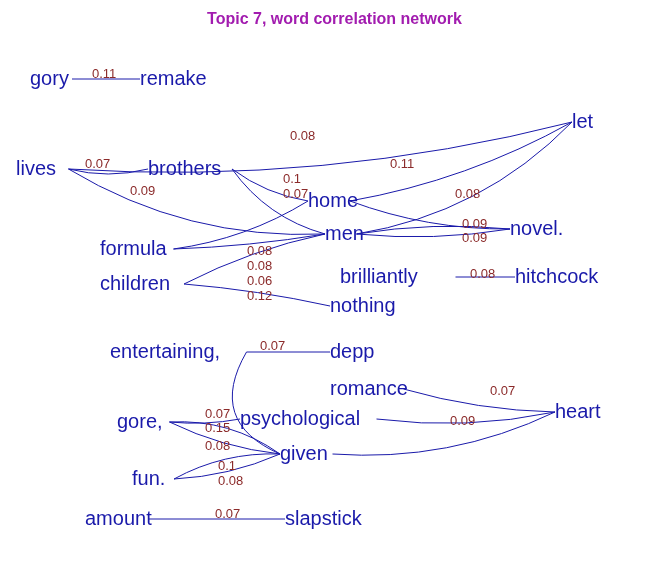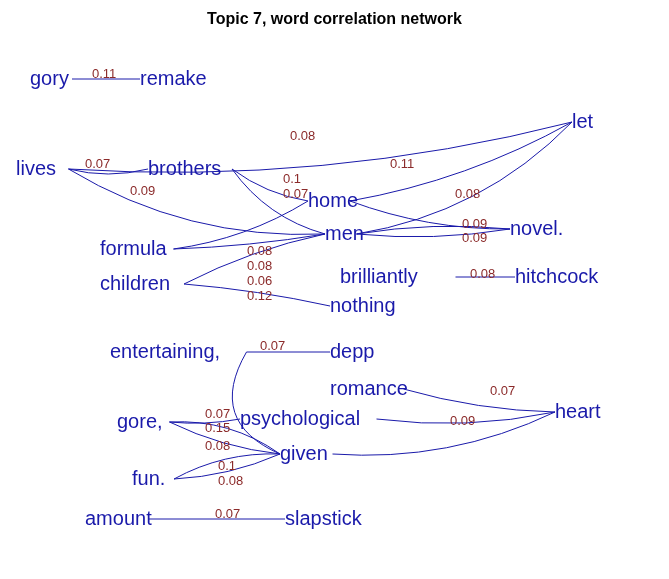--- a/index.html
+++ b/index.html
@@ -1,16 +1,16 @@
 <!DOCTYPE html>
 <html><head>
 <meta charset="utf-8">
 <style>
   html,body{margin:0;padding:0;width:669px;height:579px;background:#fff;font-family:Arial,Helvetica,sans-serif}
-  .title{font-size:16px;font-weight:bold;text-align:center;padding-top:10px;color:#000000}
+  .title{font-size:16px;font-weight:bold;text-align:center;padding-top:10px;color:#a21caf}
   svg{position:absolute;top:0;left:0}
   .node{font-size:20px;fill:#1a1aaa;font-family:Arial,Helvetica,sans-serif}
   .edge{stroke:#1a1aaa;stroke-width:1;fill:none}
   .wlabel{font-size:13px;fill:#8b2a2a;font-family:Arial,Helvetica,sans-serif}
 </style>
 </head>
 <body>
 
 <div class="title">Topic 7, word correlation network</div>
 

